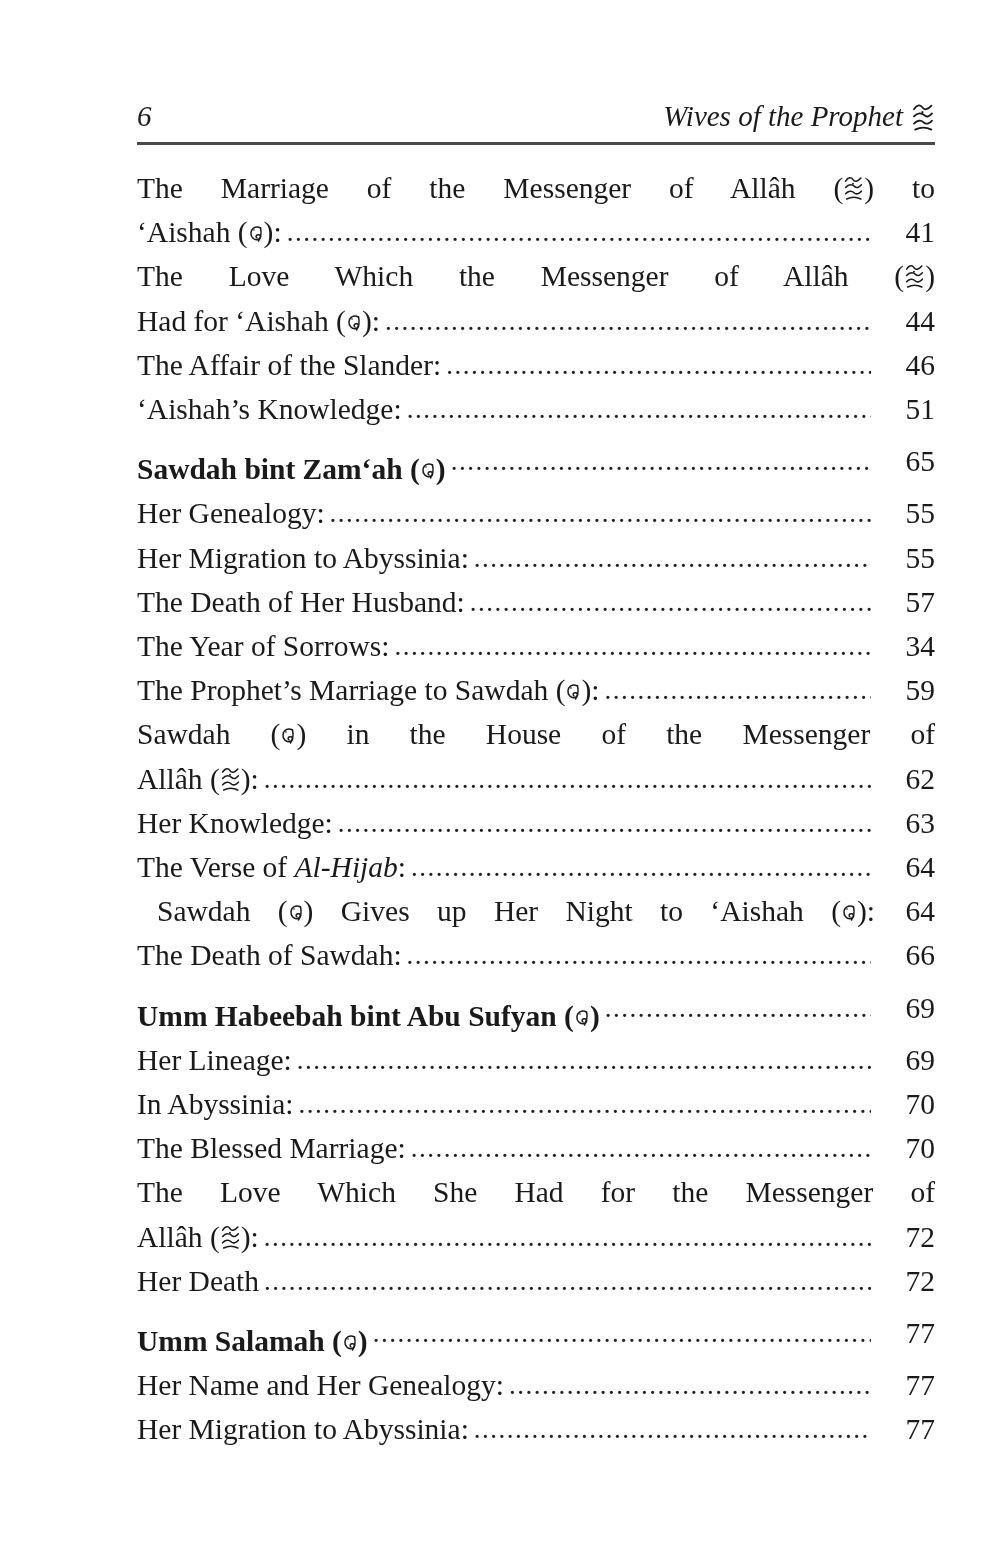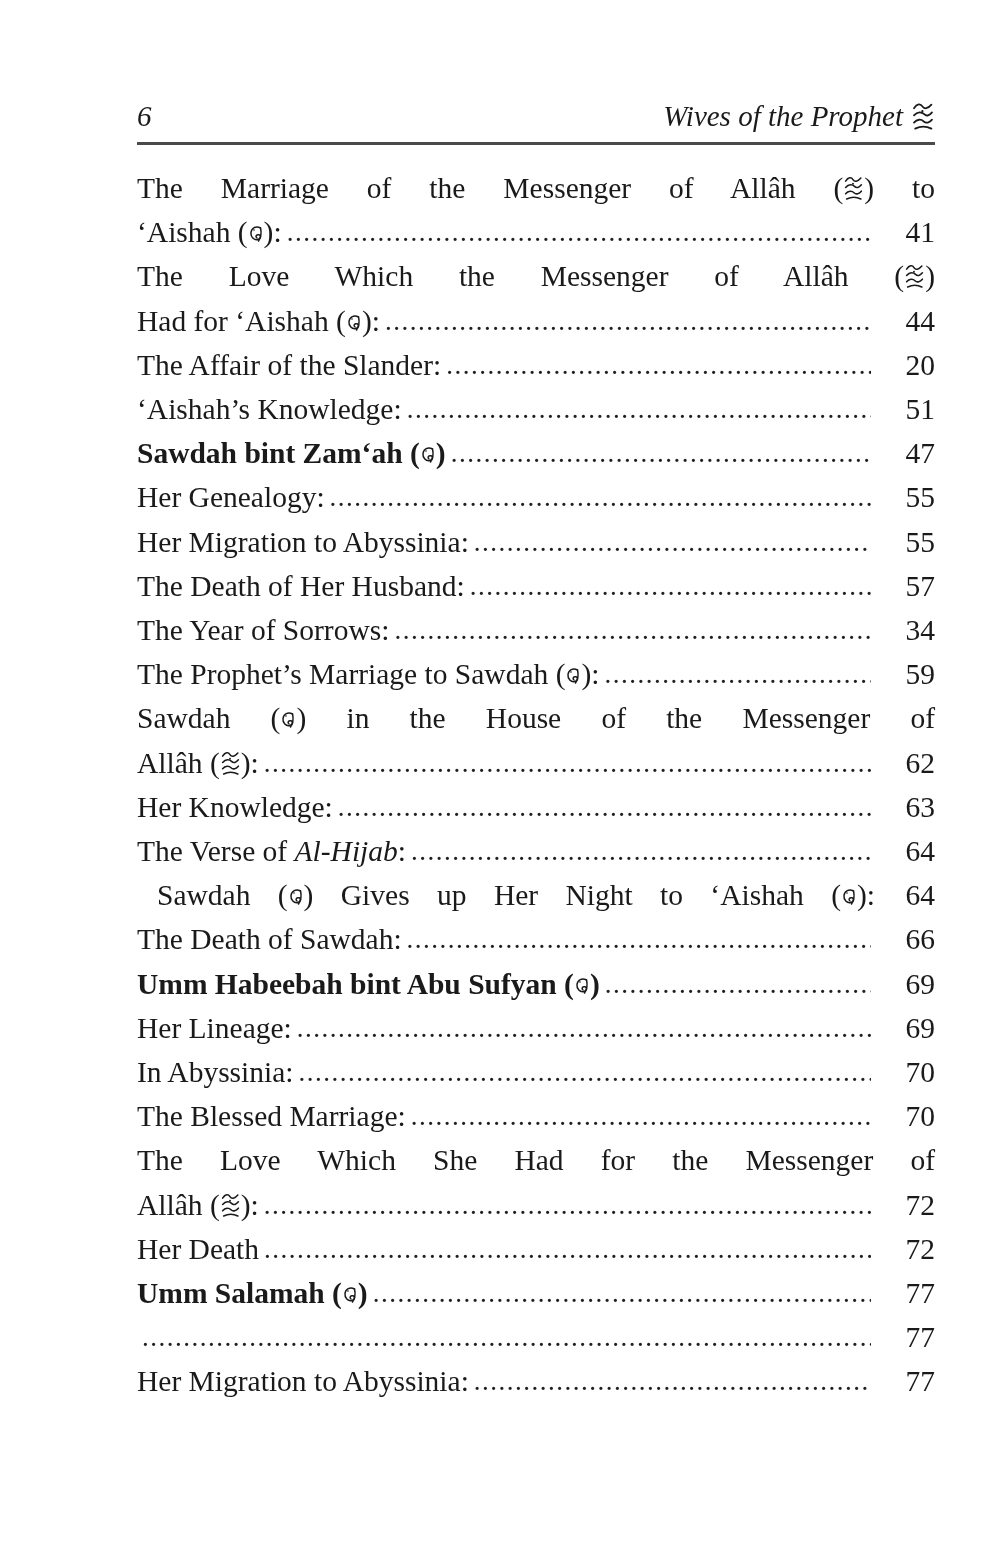--- a/index.html
+++ b/index.html
@@ -23,29 +23,29 @@
   
   .hdr {
     display: flex;
     justify-content: space-between;
     align-items: baseline;
     font-style: italic;
     font-size: 29px;
     padding-bottom: 9px;
     border-bottom: 3px solid #4a4a4a;
   }
-  .hdr-title { display: inline-flex; align-items: flex-start; gap: 8px; }
+  .hdr-title { display: inline-flex; align-items: flex-end; gap: 8px; }
   
   .toc {
     margin-top: 21px;
     font-size: 29.5px;
     line-height: 44.2px;
   }
   .entry { font-weight: normal; }
-  .entry.bold .entry-text { font-weight: bold; }
+  .entry.bold .entry-text { font-weight: bold; margin-top: 16px; }
   .jline {
     text-align: justify;
     text-align-last: justify;
   }
   .lrow { display: flex; align-items: center; }
   .lrow .entry-text { flex: 0 0 auto; white-space: nowrap; }
   .lrow.stretch .entry-text {
     flex: 1 1 auto;
     white-space: normal;
     text-align: justify;
@@ -136,39 +136,39 @@
                   <circle cx="6" cy="6" r="0.8"></circle>
                 </svg></span>):</span>
             <span class="dots">................................................................................................................................................................</span>
             <span class="page-num">44</span>
           </div>
         </div>
         <div class="entry">
           <div class="lrow">
             <span class="entry-text">The Affair of the Slander:</span>
             <span class="dots">................................................................................................................................................................</span>
-            <span class="page-num">20</span>
+            <span class="page-num">46</span>
           </div>
         </div>
         <div class="entry">
           <div class="lrow">
             <span class="entry-text">‘Aishah’s Knowledge:</span>
             <span class="dots">................................................................................................................................................................</span>
             <span class="page-num">51</span>
           </div>
         </div>
         <div class="entry bold">
           <div class="lrow">
             <span class="entry-text">Sawdah bint Zam‘ah (<span class="hon rta"><svg viewBox="0 0 16 20">
                   <path d="M12.5 4 C8 1.5, 3.5 4, 3 8.5 C2.5 13, 6 16.5, 10 15.5 C13 14.8, 13.5 11.5, 11 10.8 C8.5 10.2, 7 12.5, 9 14"></path>
                   <path d="M12.5 4 C13.5 8, 13 13, 10.5 17"></path>
                   <circle cx="6" cy="6" r="0.8"></circle>
                 </svg></span>)</span>
             <span class="dots">................................................................................................................................................................</span>
-            <span class="page-num">47</span>
+            <span class="page-num">65</span>
           </div>
         </div>
         <div class="entry">
           <div class="lrow">
             <span class="entry-text">Her Genealogy:</span>
             <span class="dots">................................................................................................................................................................</span>
             <span class="page-num">55</span>
           </div>
         </div>
         <div class="entry">
@@ -315,20 +315,21 @@
                   <path d="M12.5 4 C8 1.5, 3.5 4, 3 8.5 C2.5 13, 6 16.5, 10 15.5 C13 14.8, 13.5 11.5, 11 10.8 C8.5 10.2, 7 12.5, 9 14"></path>
                   <path d="M12.5 4 C13.5 8, 13 13, 10.5 17"></path>
                   <circle cx="6" cy="6" r="0.8"></circle>
                 </svg></span>)</span>
             <span class="dots">................................................................................................................................................................</span>
             <span class="page-num">77</span>
           </div>
         </div>
         <div class="entry">
           <div class="lrow">
+            <span class="entry-text">Her Name and Her Genealogy:</span>
             <span class="dots">................................................................................................................................................................</span>
             <span class="page-num">77</span>
           </div>
         </div>
         <div class="entry">
           <div class="lrow">
             <span class="entry-text">Her Migration to Abyssinia:</span>
             <span class="dots">................................................................................................................................................................</span>
             <span class="page-num">77</span>
           </div>

